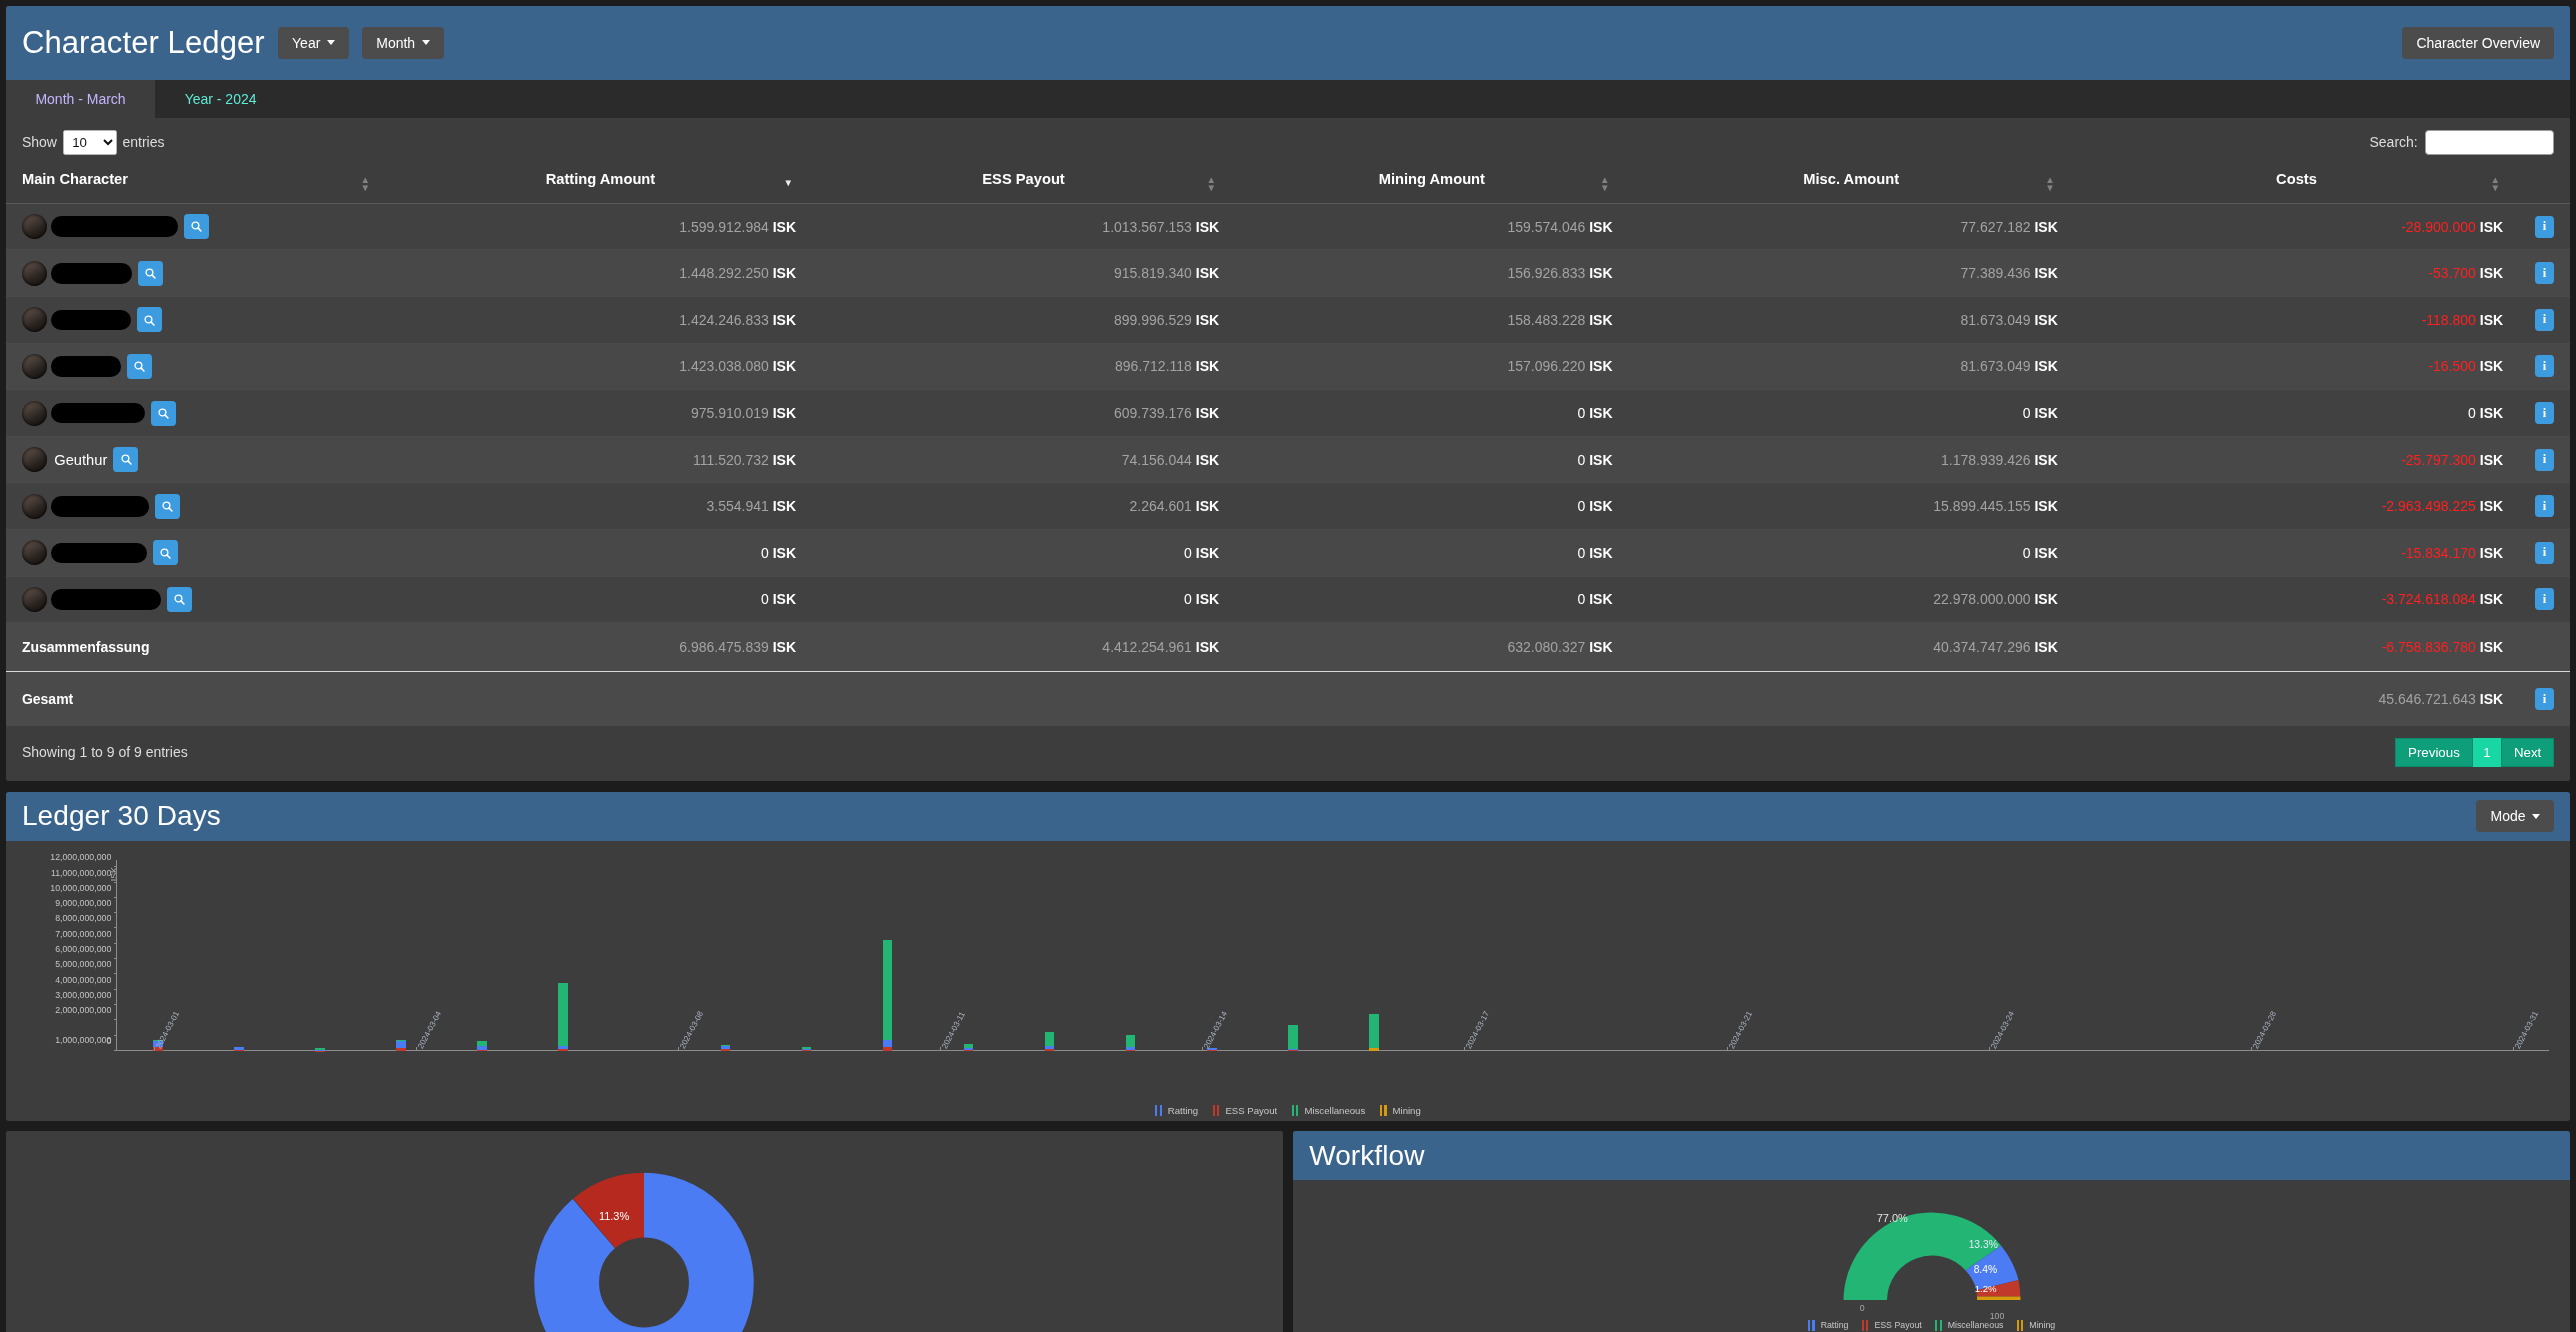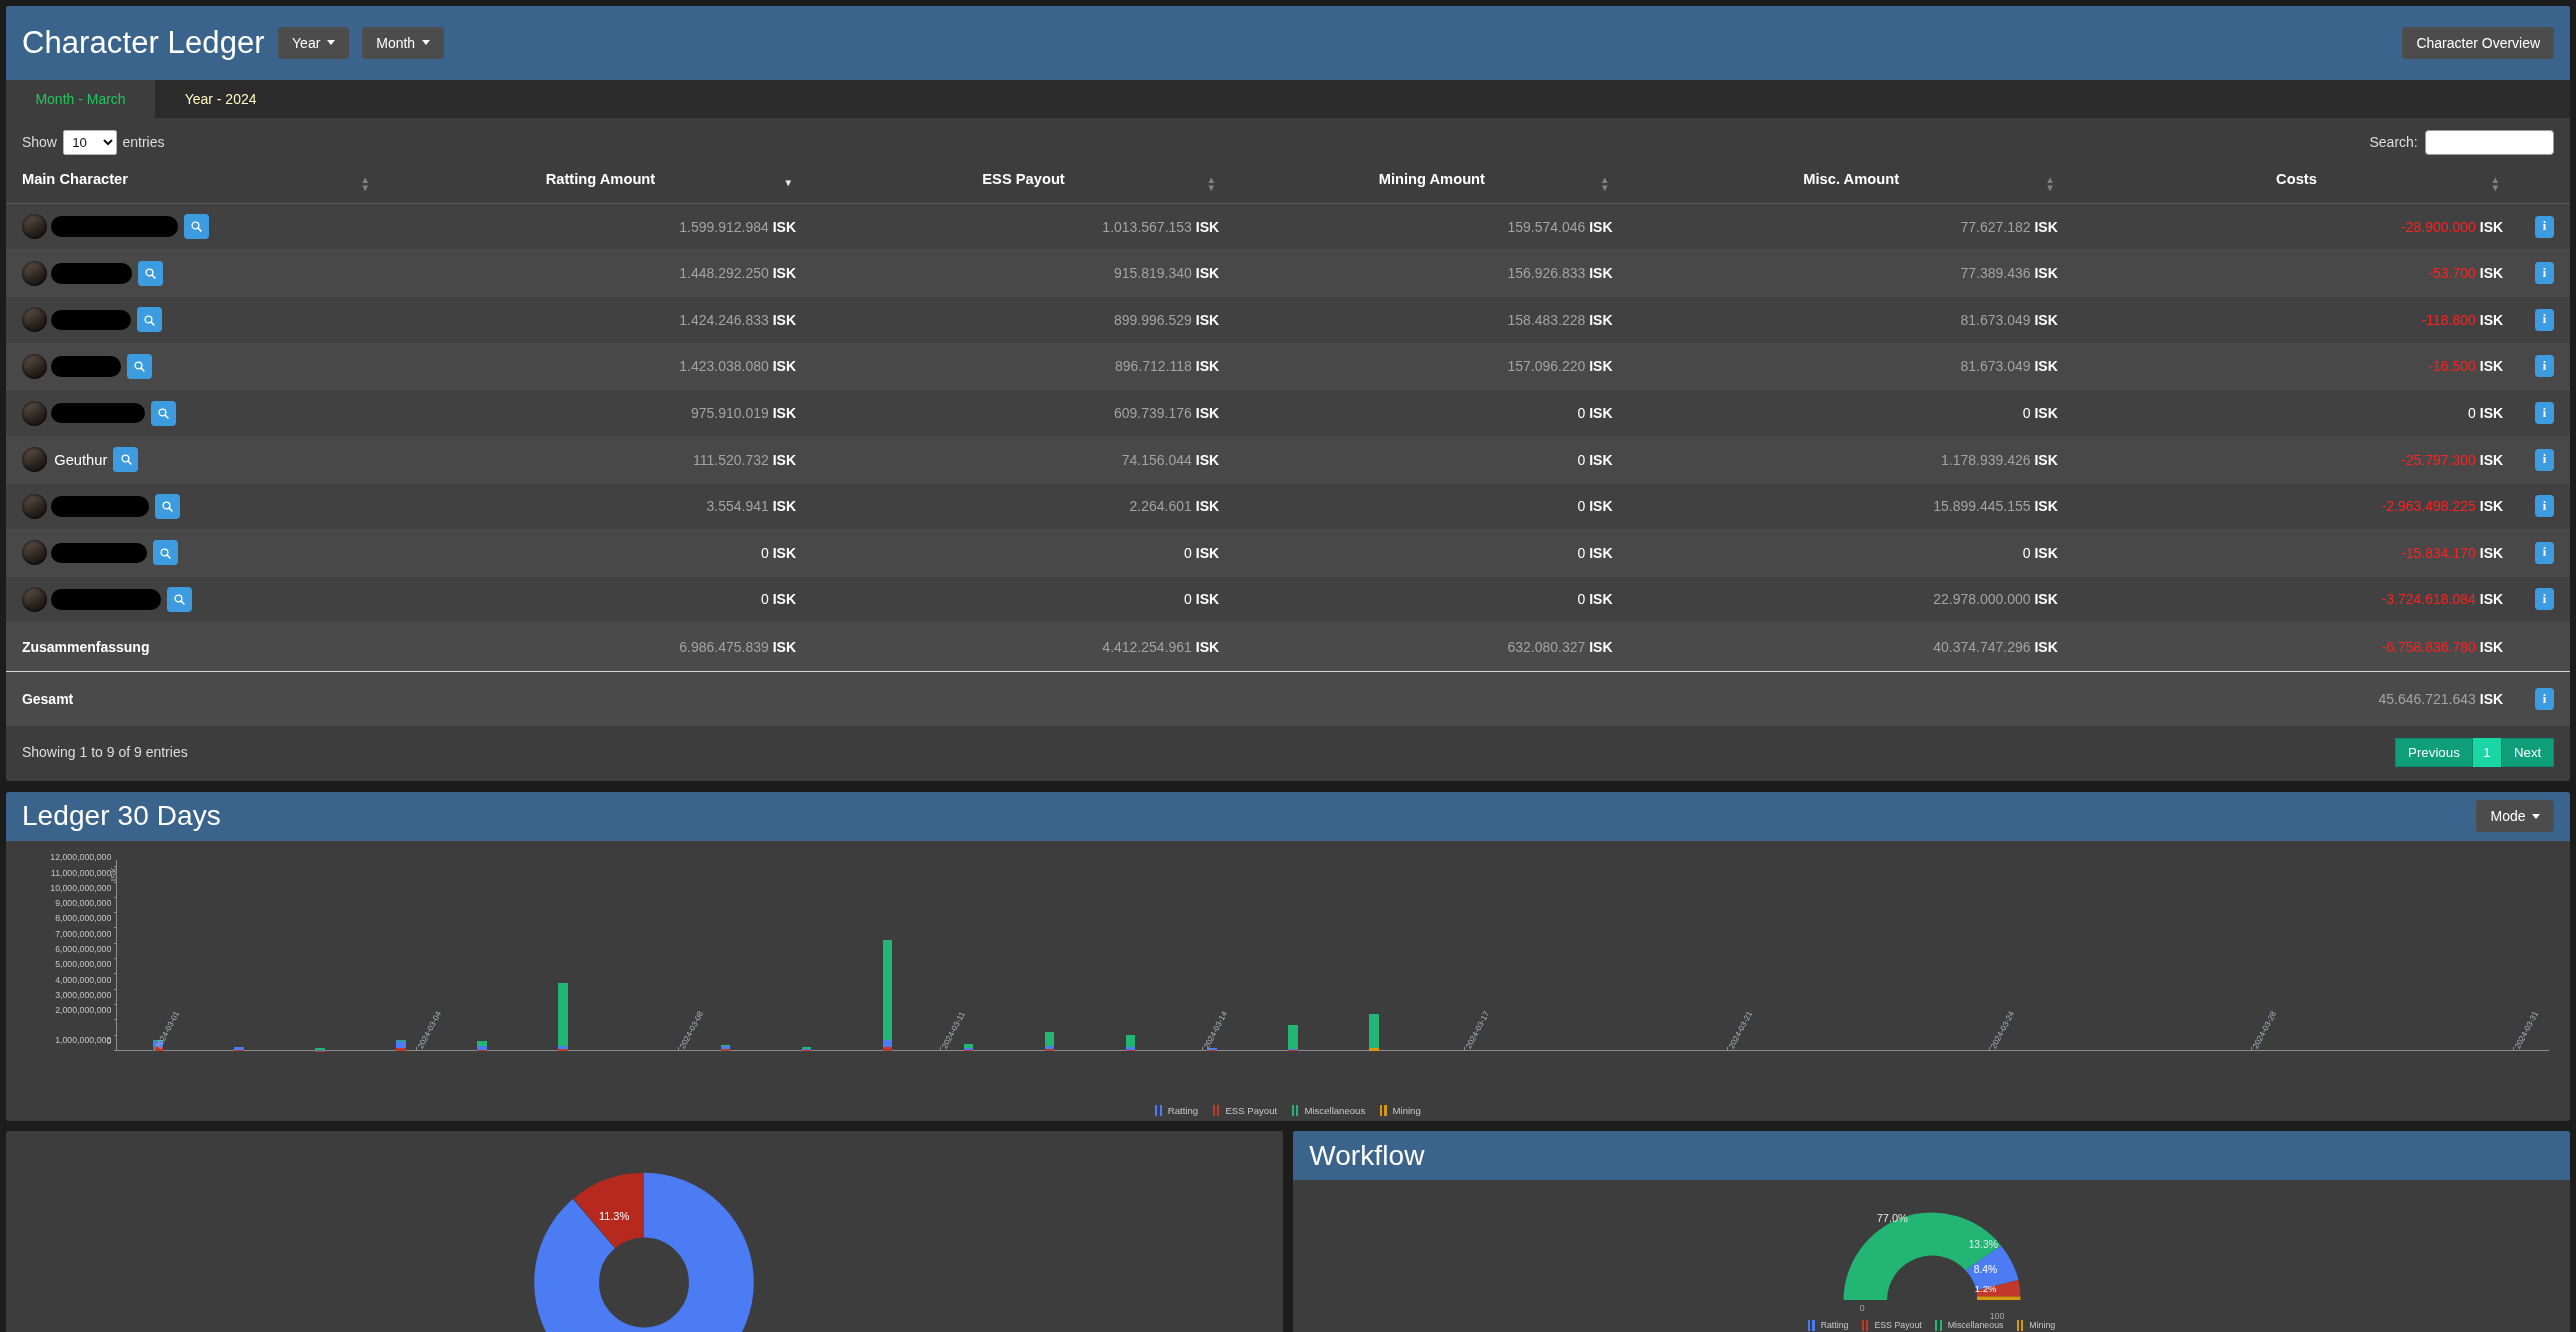--- a/index.html
+++ b/index.html
@@ -28,24 +28,24 @@
     background: #4c4c4c; color: #fff; border: none; border-radius: 3.7px;
     font-size: 14px; padding: 8px 14px; font-family: inherit; cursor: pointer;
     display: inline-flex; align-items: center; gap: 6.6px;
   }
   .caret { width: 0; height: 0; border-left: 4.4px solid transparent; border-right: 4.4px solid transparent; border-top: 5.2px solid #fff; display:inline-block; }
   .spacer { flex: 1; }
 
   
   .tabs { display: flex; background: #2b2b2b; }
   .tab {
-    padding: 11px 29.5px; font-size: 14px; color: #fef9c3; cursor: pointer;
+    padding: 11px 29.5px; font-size: 14px; color: #5eead4; cursor: pointer;
     background: #2b2b2b;
   }
-  .tab.active { background: #3d3d3d; color: #22c55e; }
+  .tab.active { background: #3d3d3d; color: #c4b5fd; }
 
   
   .tbl-controls {
     display: flex; align-items: center; padding: 11.8px 16px 7.4px 16px;
     font-size: 14px; color: #ddd;
   }
   .len-select {
     background: #fff; color: #111; border: 0.7px solid #b5b5b5; border-radius: 2.2px;
     font-size: 13.3px; padding: 2.9px 4.4px; margin: 0 5.9px; font-family: inherit;
   }

